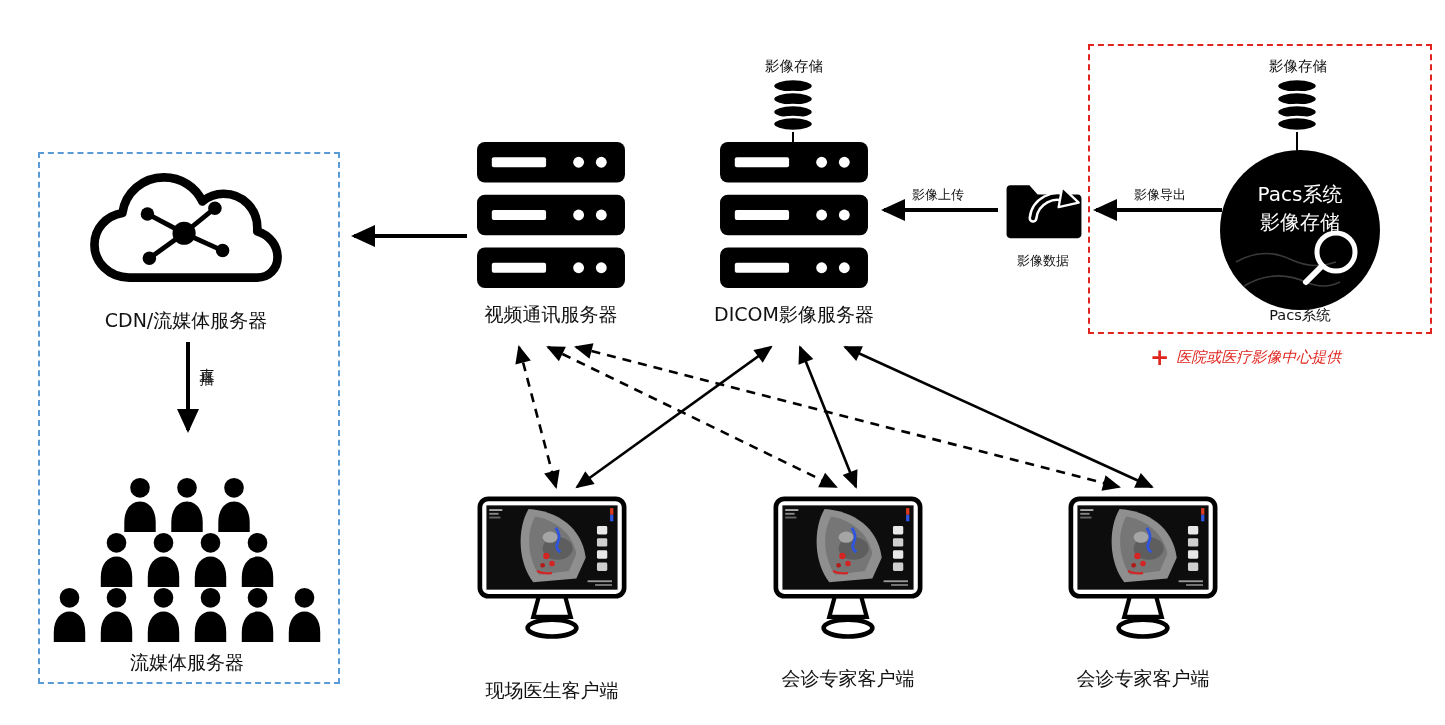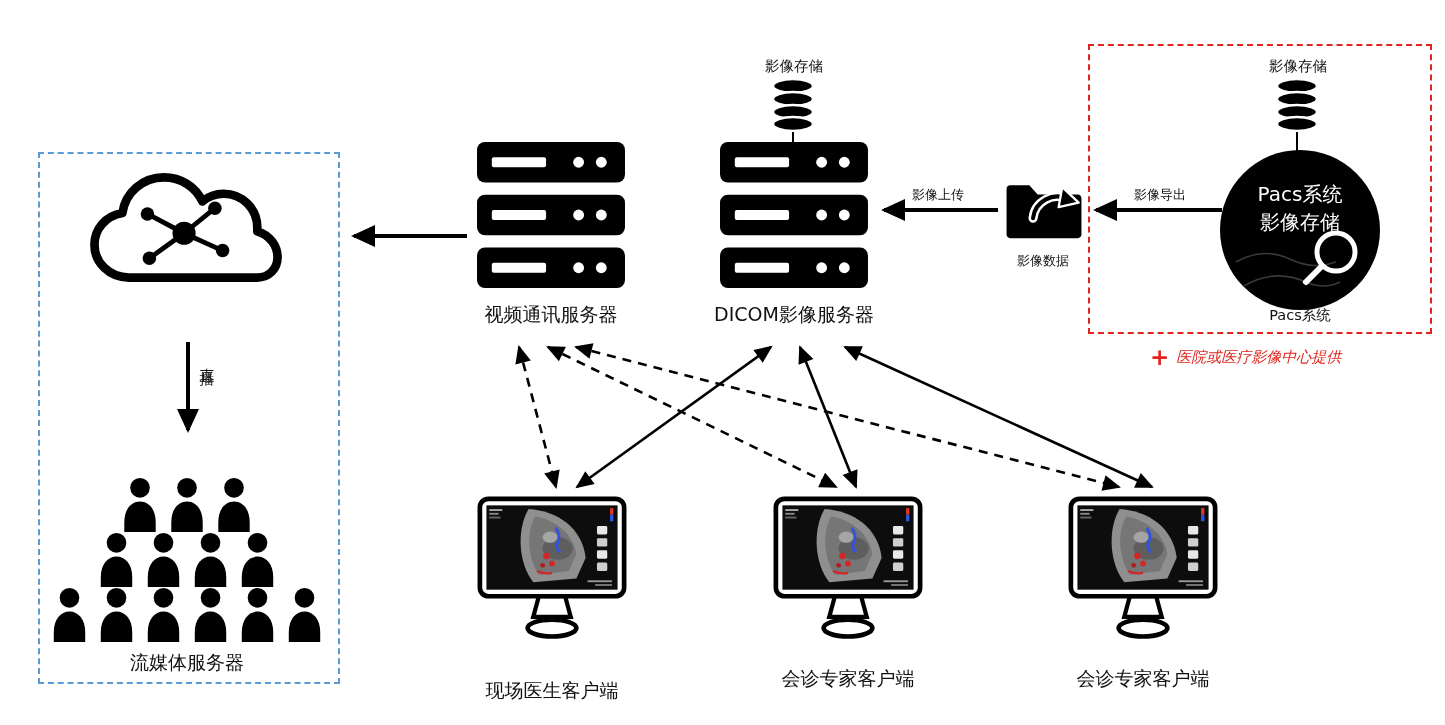--- a/index.html
+++ b/index.html
@@ -205,20 +205,21 @@
     <span class="plus">+</span>
     <span class="note">医院或医疗影像中心提供</span>
   </div>
 
   <div class="lbl lbl-sm" style="left:1160px; top:186px;">影像导出</div>
   <div class="lbl lbl-sm" style="left:938px;  top:186px;">影像上传</div>
   <div class="lbl lbl-sm" style="left:1043px; top:252px;">影像数据</div>
 
   <div class="lbl lbl-lg" style="left:794px; top:302px;">DICOM影像服务器</div>
   <div class="lbl lbl-lg" style="left:551px; top:302px;">视频通讯服务器</div>
+  <div class="lbl lbl-lg" style="left:186px; top:308px;">CDN/流媒体服务器</div>
 
   <div class="vert" style="left:197px; top:356px;">直播</div>
   <div class="lbl lbl-lg" style="left:187px; top:650px;">流媒体服务器</div>
 
   <div class="lbl lbl-lg" style="left:552px;  top:666px;margin-top:12px;">现场医生客户端</div>
   <div class="lbl lbl-lg" style="left:848px;  top:666px;">会诊专家客户端</div>
   <div class="lbl lbl-lg" style="left:1143px; top:666px;">会诊专家客户端</div>
 
 </div>
 

